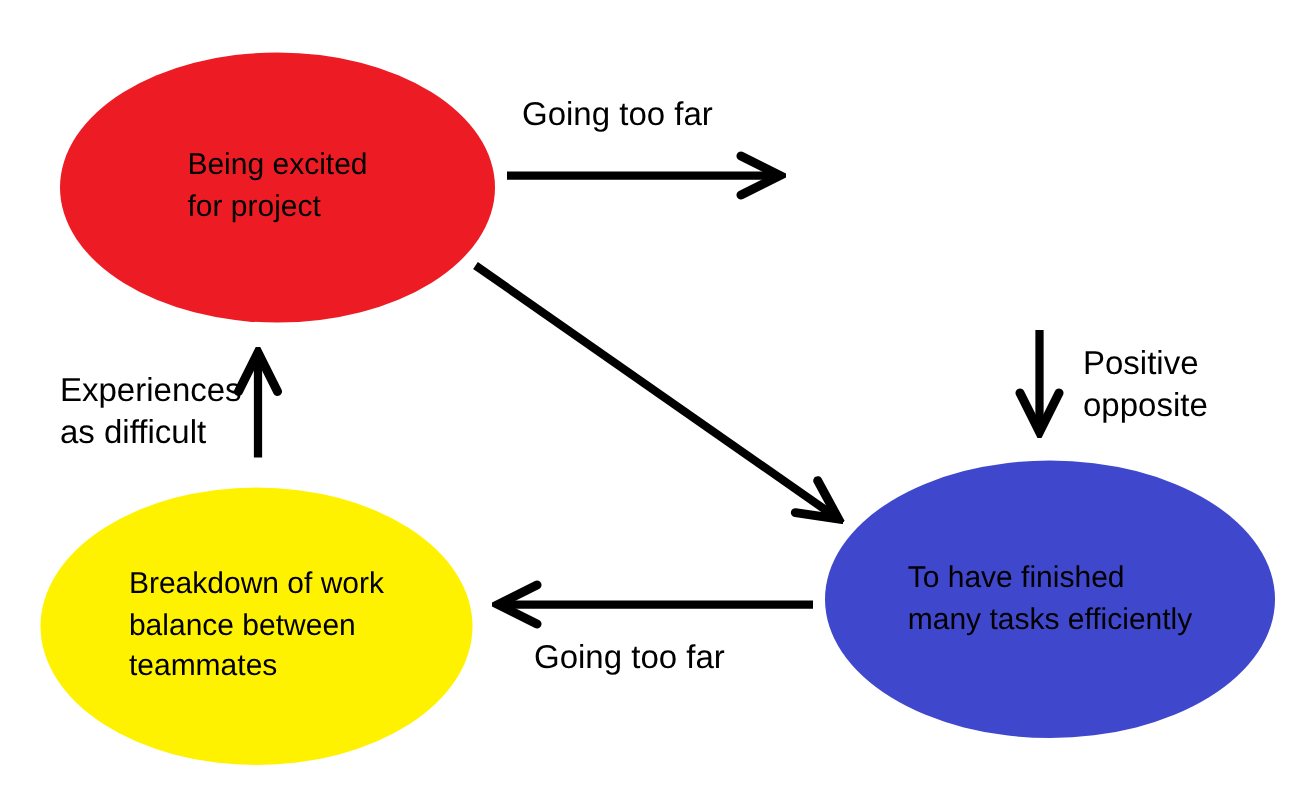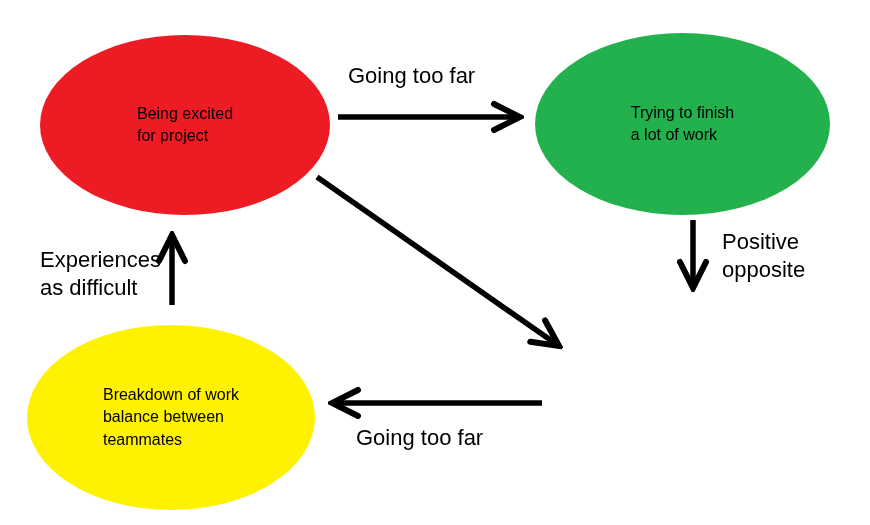--- a/index.html
+++ b/index.html
@@ -12,21 +12,21 @@
     overflow: hidden;
   }
   .node {
     position: absolute;
     border-radius: 50%;
     display: flex;
     align-items: center;
     justify-content: center;
   }
   .node-label {
-    font-size: 16px;
+    font-size: 20px;
     line-height: 1.38;
     color: #000000;
     white-space: pre-line;
     text-align: left;
   }
   #node-excited   { left: 40px;  top: 35px;  width: 290px; height: 180px; }
   #node-trying    { left: 535px; top: 33px;  width: 295px; height: 182px; }
   #node-finished  { left: 550px; top: 307px; width: 300px; height: 185px; }
   #node-breakdown { left: 27px;  top: 325px; width: 288px; height: 185px; }
 
@@ -52,25 +52,25 @@
 </head>
 <body>
 
 <div id="canvas">
 
   <div class="node" id="node-excited" style="background: rgb(237, 28, 36);">
     <div class="node-label">Being excited
 for project</div>
   </div>
 
-  <div class="node" id="node-trying" style="background: rgb(34, 177, 76);">
-    <div class="node-label">Trying to finish
-a lot of work</div>
+
+  <div class="node" id="node-finished" style="background: rgb(63, 72, 204);">
+    <div class="node-label">To have finished
+many tasks efficiently</div>
   </div>
-
 
   <div class="node" id="node-breakdown" style="background: rgb(255, 242, 0);">
     <div class="node-label">Breakdown of work
 balance between
 teammates</div>
   </div>
 
   <svg id="arrow-layer" viewBox="0 0 870 525" xmlns="http://www.w3.org/2000/svg">
     <defs>
       <marker id="arrowhead" markerUnits="userSpaceOnUse" markerWidth="34" markerHeight="34" refX="30" refY="17" orient="auto">

